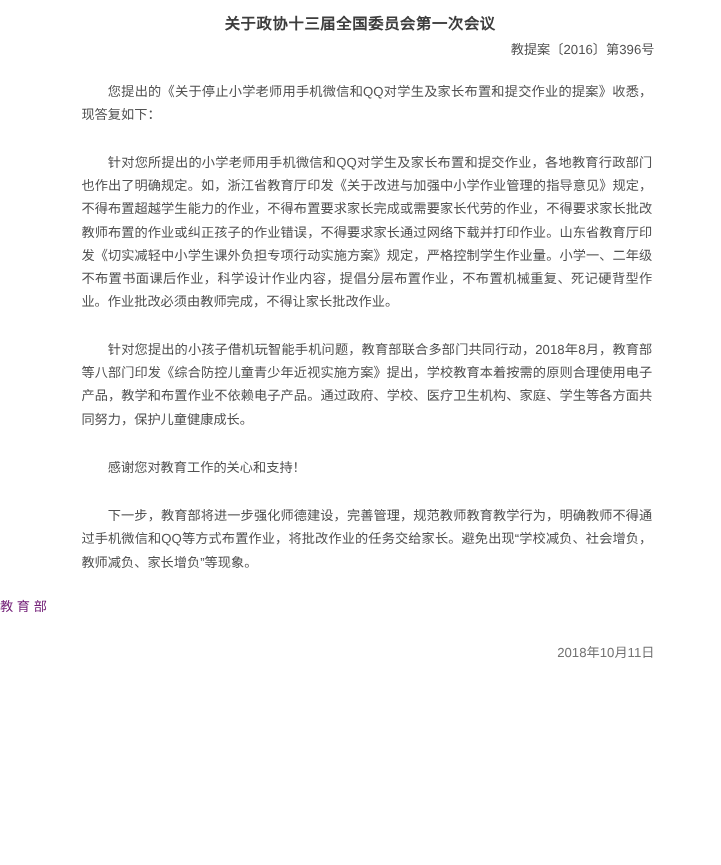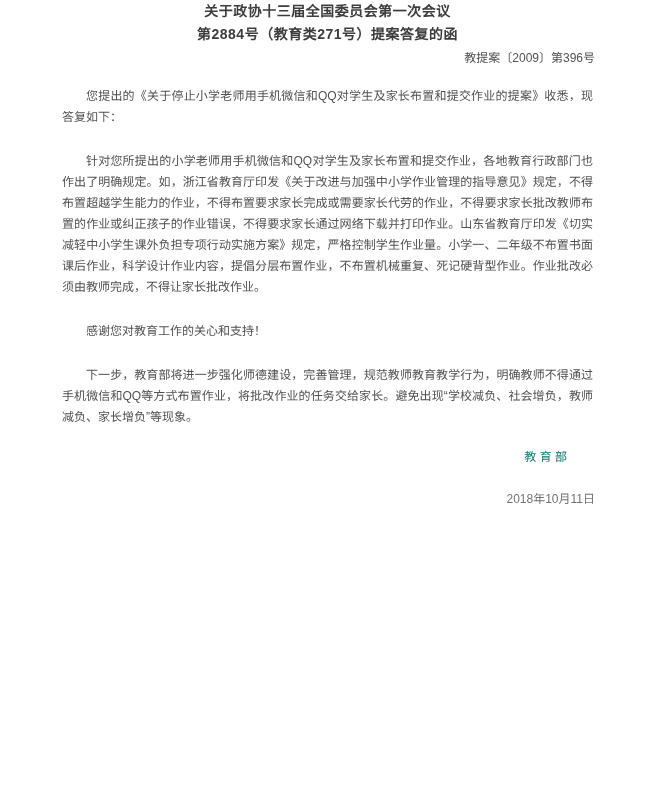--- a/index.html
+++ b/index.html
@@ -11,82 +11,84 @@
     position: relative;
     width: 655px;
     height: 786px;
     margin: 0 auto;
     background: #ffffff;
     overflow: hidden;
     font-family: "Liberation Sans", "DejaVu Sans", sans-serif;
     color: #515151;
   }
   .title-block {
+    padding-top: 10px;
     text-align: center;
   }
   .title-line {
     font-size: 14px;
     font-weight: bold;
     line-height: 23px;
     color: #3d3d3d;
     letter-spacing: 0.5px;
   }
   .doc-number {
     margin: 2px 60px 0 0;
     text-align: right;
     font-size: 12px;
     line-height: 21px;
     color: #515151;
   }
   .body-text {
     padding: 0 62px;
+    margin-left: 12px;
   }
   .body-text p {
     margin: 23px 0 0 0;
     font-size: 12px;
     line-height: 21px;
     text-align: justify;
     text-justify: inter-ideograph;
     text-indent: 2em;
     color: #515151;
     word-break: break-all;
   }
   .body-text p.first {
     margin-top: 17px;
   }
   .signature {
-    margin: 19px 88px 0 0;
-    text-align: right;
+    margin: 19px 44px 0 0;
+    text-align: left;
     font-size: 12px;
     line-height: 21px;
-    color: #0f766e;
+    color: #701a75;
   }
   .sign-date {
     margin: 21px 60px 0 0;
     text-align: right;
     font-size: 12px;
     line-height: 21px;
     color: #737373;
   }
 </style>
 </head>
 <body>
 
 <div class="page">
 
   <div class="title-block">
     <div class="title-line">关于政协十三届全国委员会第一次会议</div>
-    <div class="title-line">第2884号（教育类271号）提案答复的函</div>
   </div>
 
-  <div class="doc-number">教提案〔2009〕第396号</div>
+  <div class="doc-number">教提案〔2016〕第396号</div>
 
   <div class="body-text">
     <p class="first">您提出的《关于停止小学老师用手机微信和QQ对学生及家长布置和提交作业的提案》收悉，现答复如下：</p>
     <p>针对您所提出的小学老师用手机微信和QQ对学生及家长布置和提交作业，各地教育行政部门也作出了明确规定。如，浙江省教育厅印发《关于改进与加强中小学作业管理的指导意见》规定，不得布置超越学生能力的作业，不得布置要求家长完成或需要家长代劳的作业，不得要求家长批改教师布置的作业或纠正孩子的作业错误，不得要求家长通过网络下载并打印作业。山东省教育厅印发《切实减轻中小学生课外负担专项行动实施方案》规定，严格控制学生作业量。小学一、二年级不布置书面课后作业，科学设计作业内容，提倡分层布置作业，不布置机械重复、死记硬背型作业。作业批改必须由教师完成，不得让家长批改作业。</p>
+    <p>针对您提出的小孩子借机玩智能手机问题，教育部联合多部门共同行动，2018年8月，教育部等八部门印发《综合防控儿童青少年近视实施方案》提出，学校教育本着按需的原则合理使用电子产品，教学和布置作业不依赖电子产品。通过政府、学校、医疗卫生机构、家庭、学生等各方面共同努力，保护儿童健康成长。</p>
     <p>感谢您对教育工作的关心和支持！</p>
     <p>下一步，教育部将进一步强化师德建设，完善管理，规范教师教育教学行为，明确教师不得通过手机微信和QQ等方式布置作业，将批改作业的任务交给家长。避免出现“学校减负、社会增负，教师减负、家长增负”等现象。</p>
   </div>
 
   <div class="signature">教 育 部</div>
 
   <div class="sign-date">2018年10月11日</div>
 
 </div>
 

